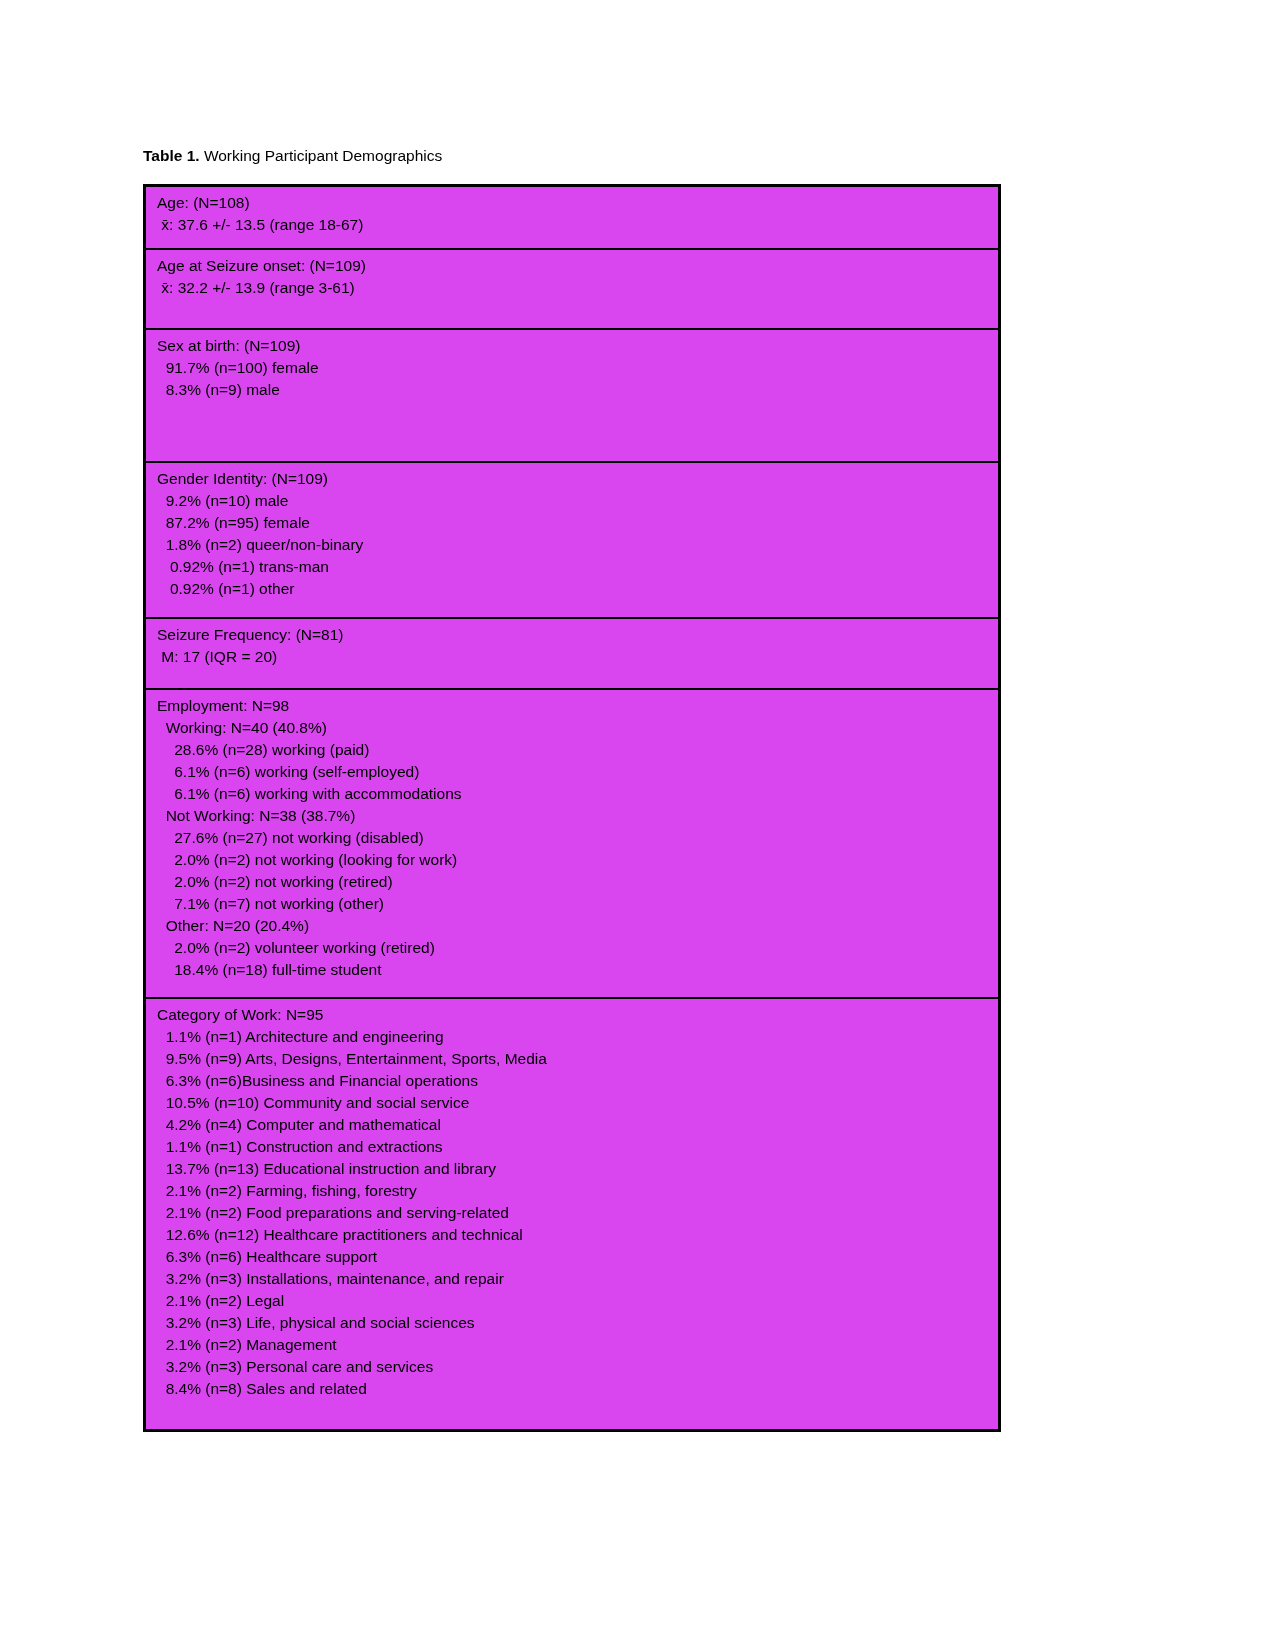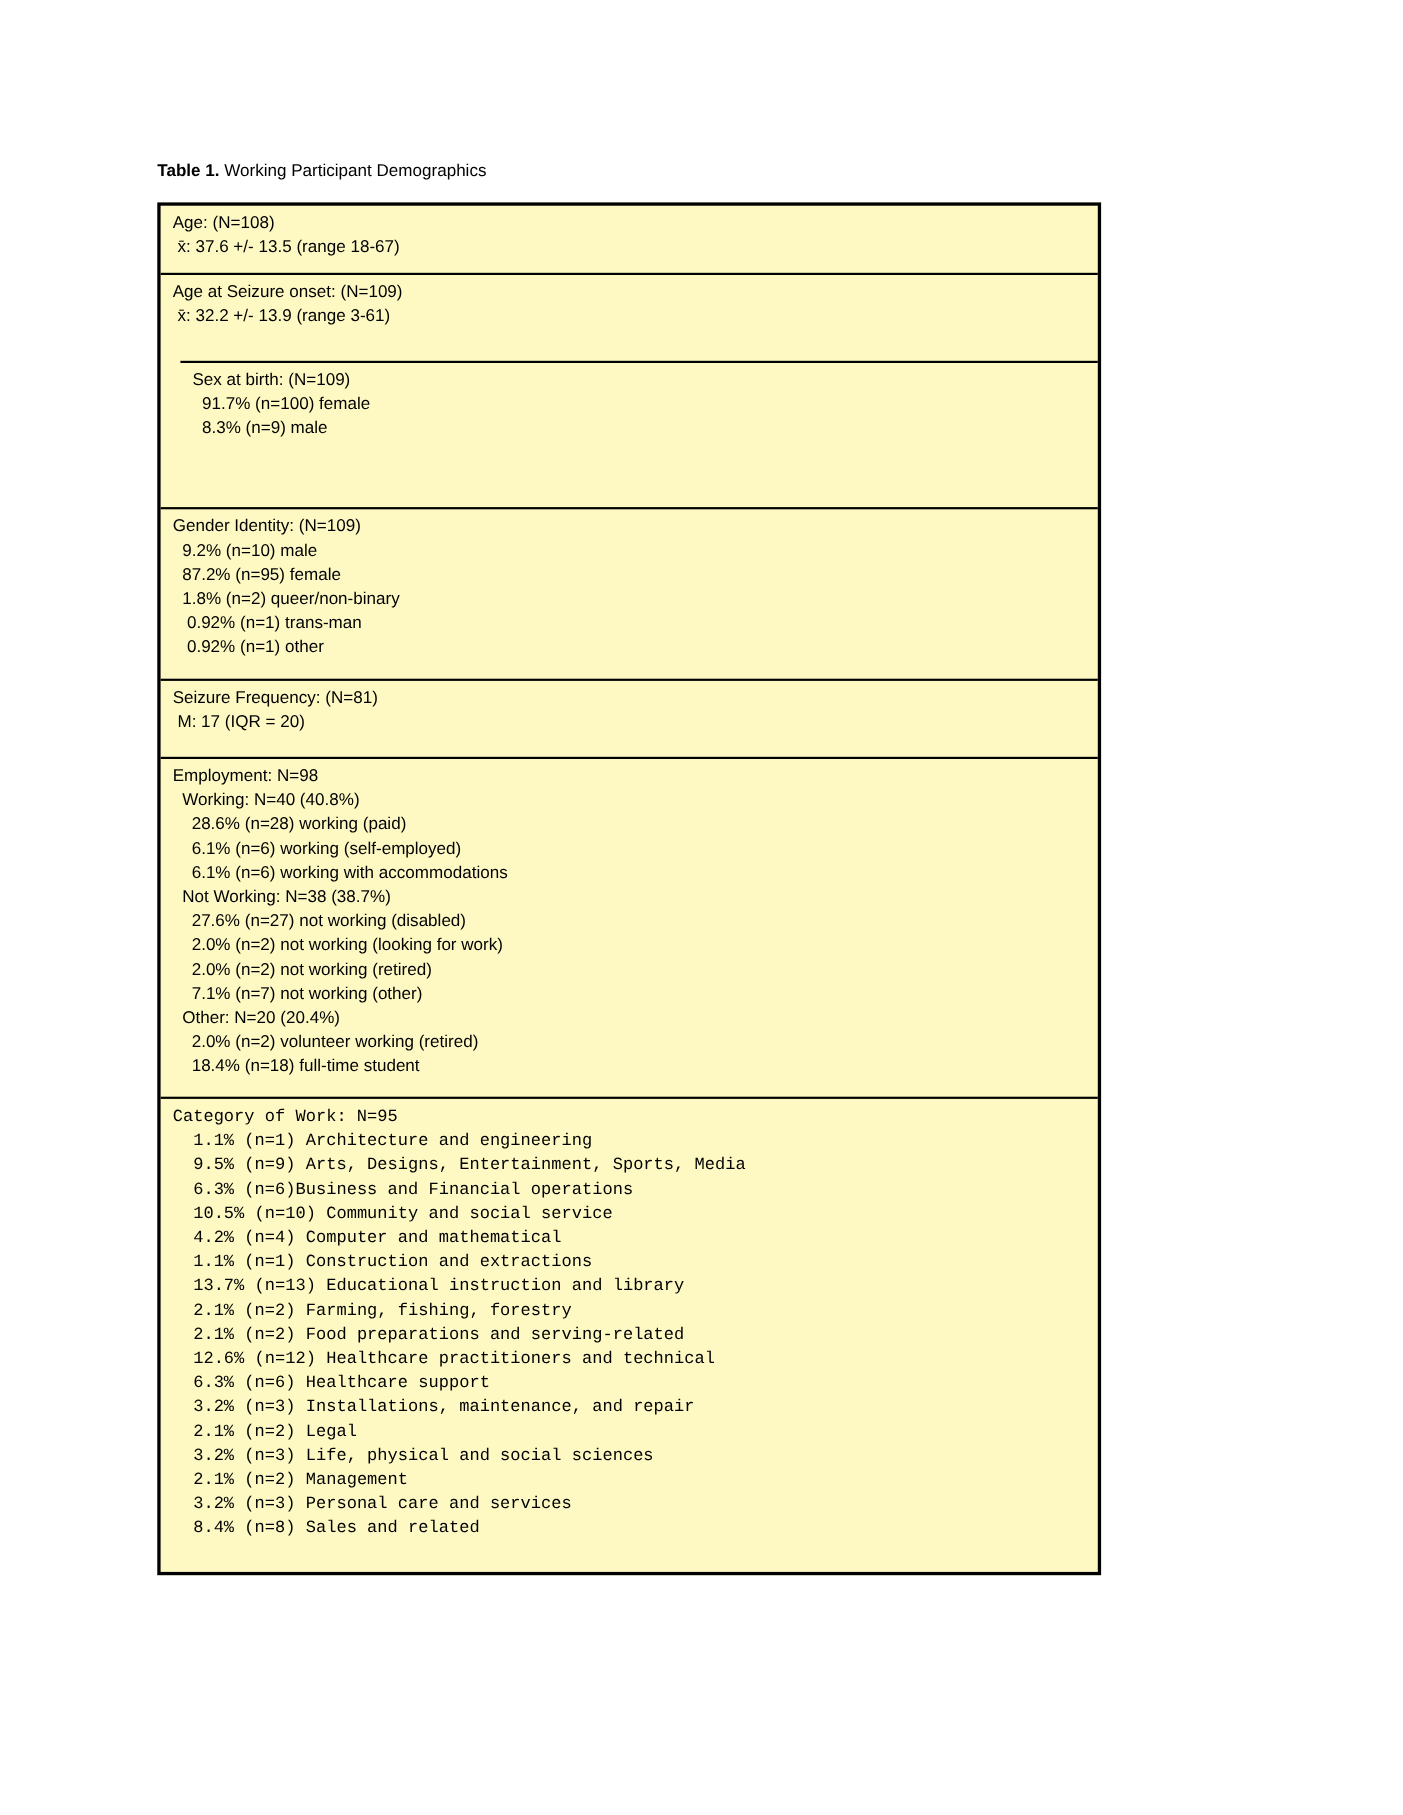--- a/index.html
+++ b/index.html
@@ -21,34 +21,34 @@
     font-size: 15.5px;
     line-height: 20px;
     margin: 0 0 18px 0;
     white-space: pre-wrap;
   }
   .doc-title .bold { font-weight: bold; }
   .demo-table {
     width: 858px;
     box-sizing: border-box;
     border: 3px solid #000000;
-    background: #fef9c3;
+    background: #d946ef;
   }
   .section {
     padding: 5px 10px 14px 11px;
   }
   .section + .section { border-top: 2.5px solid #000000; }
   
   .section:nth-child(1) { padding-bottom: 12px; }
   .section:nth-child(2) { padding-bottom: 29px; }
-  .section:nth-child(3) { padding-bottom: 20px; margin-left: 18px; }
+  .section:nth-child(3) { padding-bottom: 20px; }
   .section:nth-child(4) { padding-bottom: 17px; margin-top: 40px; }
   .section:nth-child(5) { padding-bottom: 20px; }
   .section:nth-child(6) { padding-bottom: 16px; }
-  .section:nth-child(7) { padding-bottom: 29px; font-family: Liberation Mono, monospace; }
+  .section:nth-child(7) { padding-bottom: 29px; }
   .line {
     font-size: 15.5px;
     line-height: 22px;
     white-space: pre-wrap; 
   }
 </style>
 </head>
 <body>
 
 <div class="page">

